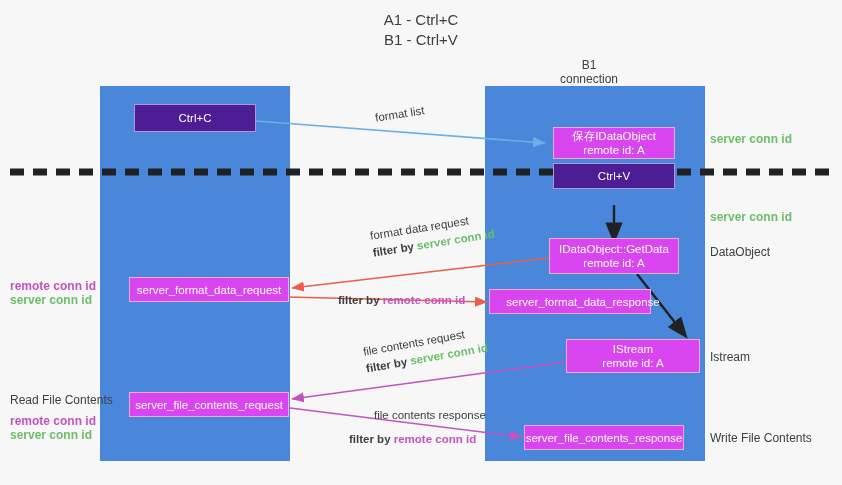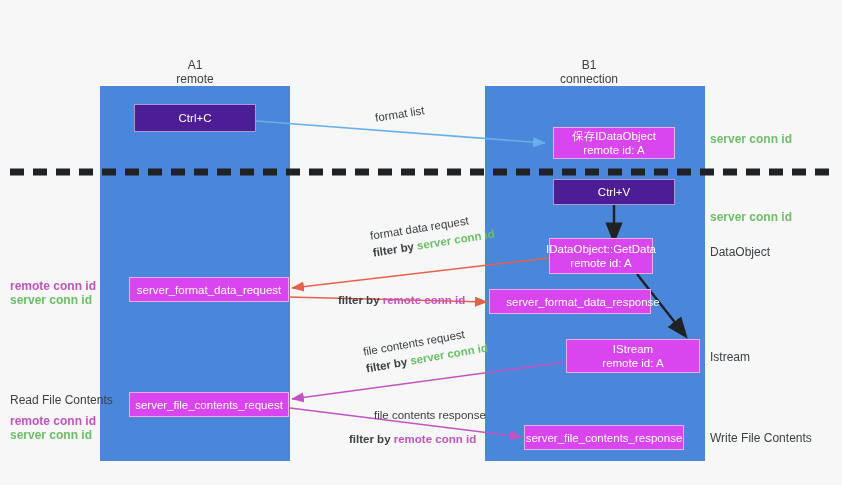--- a/index.html
+++ b/index.html
@@ -49,25 +49,25 @@
   .rot-b{transform:rotate(-10deg);transform-origin:left top;}
 
   
   svg.overlay{position:absolute;left:0;top:0;width:842px;height:485px;overflow:visible;}
 </style>
 </head>
 <body>
 
 <div class="stage">
 
+  <div class="abs title">
+    <div>A1 - Ctrl+C</div>
+    <div>B1 - Ctrl+V</div>
+  </div>
 
-  <div class="abs lane-head" style="left:100px;top:58px;width:190px;">
-    <div>A1</div>
-    <div>remote</div>
-  </div>
   <div class="abs lane-head" style="left:479px;top:58px;width:220px;">
     <div>B1</div>
     <div>connection</div>
   </div>
 
   <div class="abs lane" style="left:100px;top:86px;width:190px;height:375px;"></div>
   <div class="abs lane" style="left:485px;top:86px;width:220px;height:375px;"></div>
 
   <svg class="overlay">
     <defs>
@@ -112,25 +112,25 @@
 
   <div class="abs box orange" style="left:129px;top:392px;width:160px;height:25px;">
     <div>server_file_contents_request</div>
   </div>
 
   <div class="abs box orange" style="left:553px;top:127px;width:122px;height:32px;">
     <div>保存IDataObject</div>
     <div class="l2">remote id: A</div>
   </div>
 
-  <div class="abs box green" style="left:553px;top:179px;width:122px;height:26px;">
+  <div class="abs box green" style="left:553px;top:163px;width:122px;height:26px;">
     <div>Ctrl+V</div>
   </div>
 
-  <div class="abs box orange" style="left:549px;top:238px;width:104px;height:36px;">
+  <div class="abs box orange" style="left:549px;top:238px;width:130px;height:36px;">
     <div>IDataObject::GetData</div>
     <div class="l2">remote id: A</div>
   </div>
 
   <div class="abs box orange" style="left:489px;top:289px;width:162px;height:25px;padding-left:26px;">
     <div>server_format_data_response</div>
   </div>
 
   <div class="abs box orange" style="left:566px;top:339px;width:134px;height:34px;">
     <div>IStream</div>

